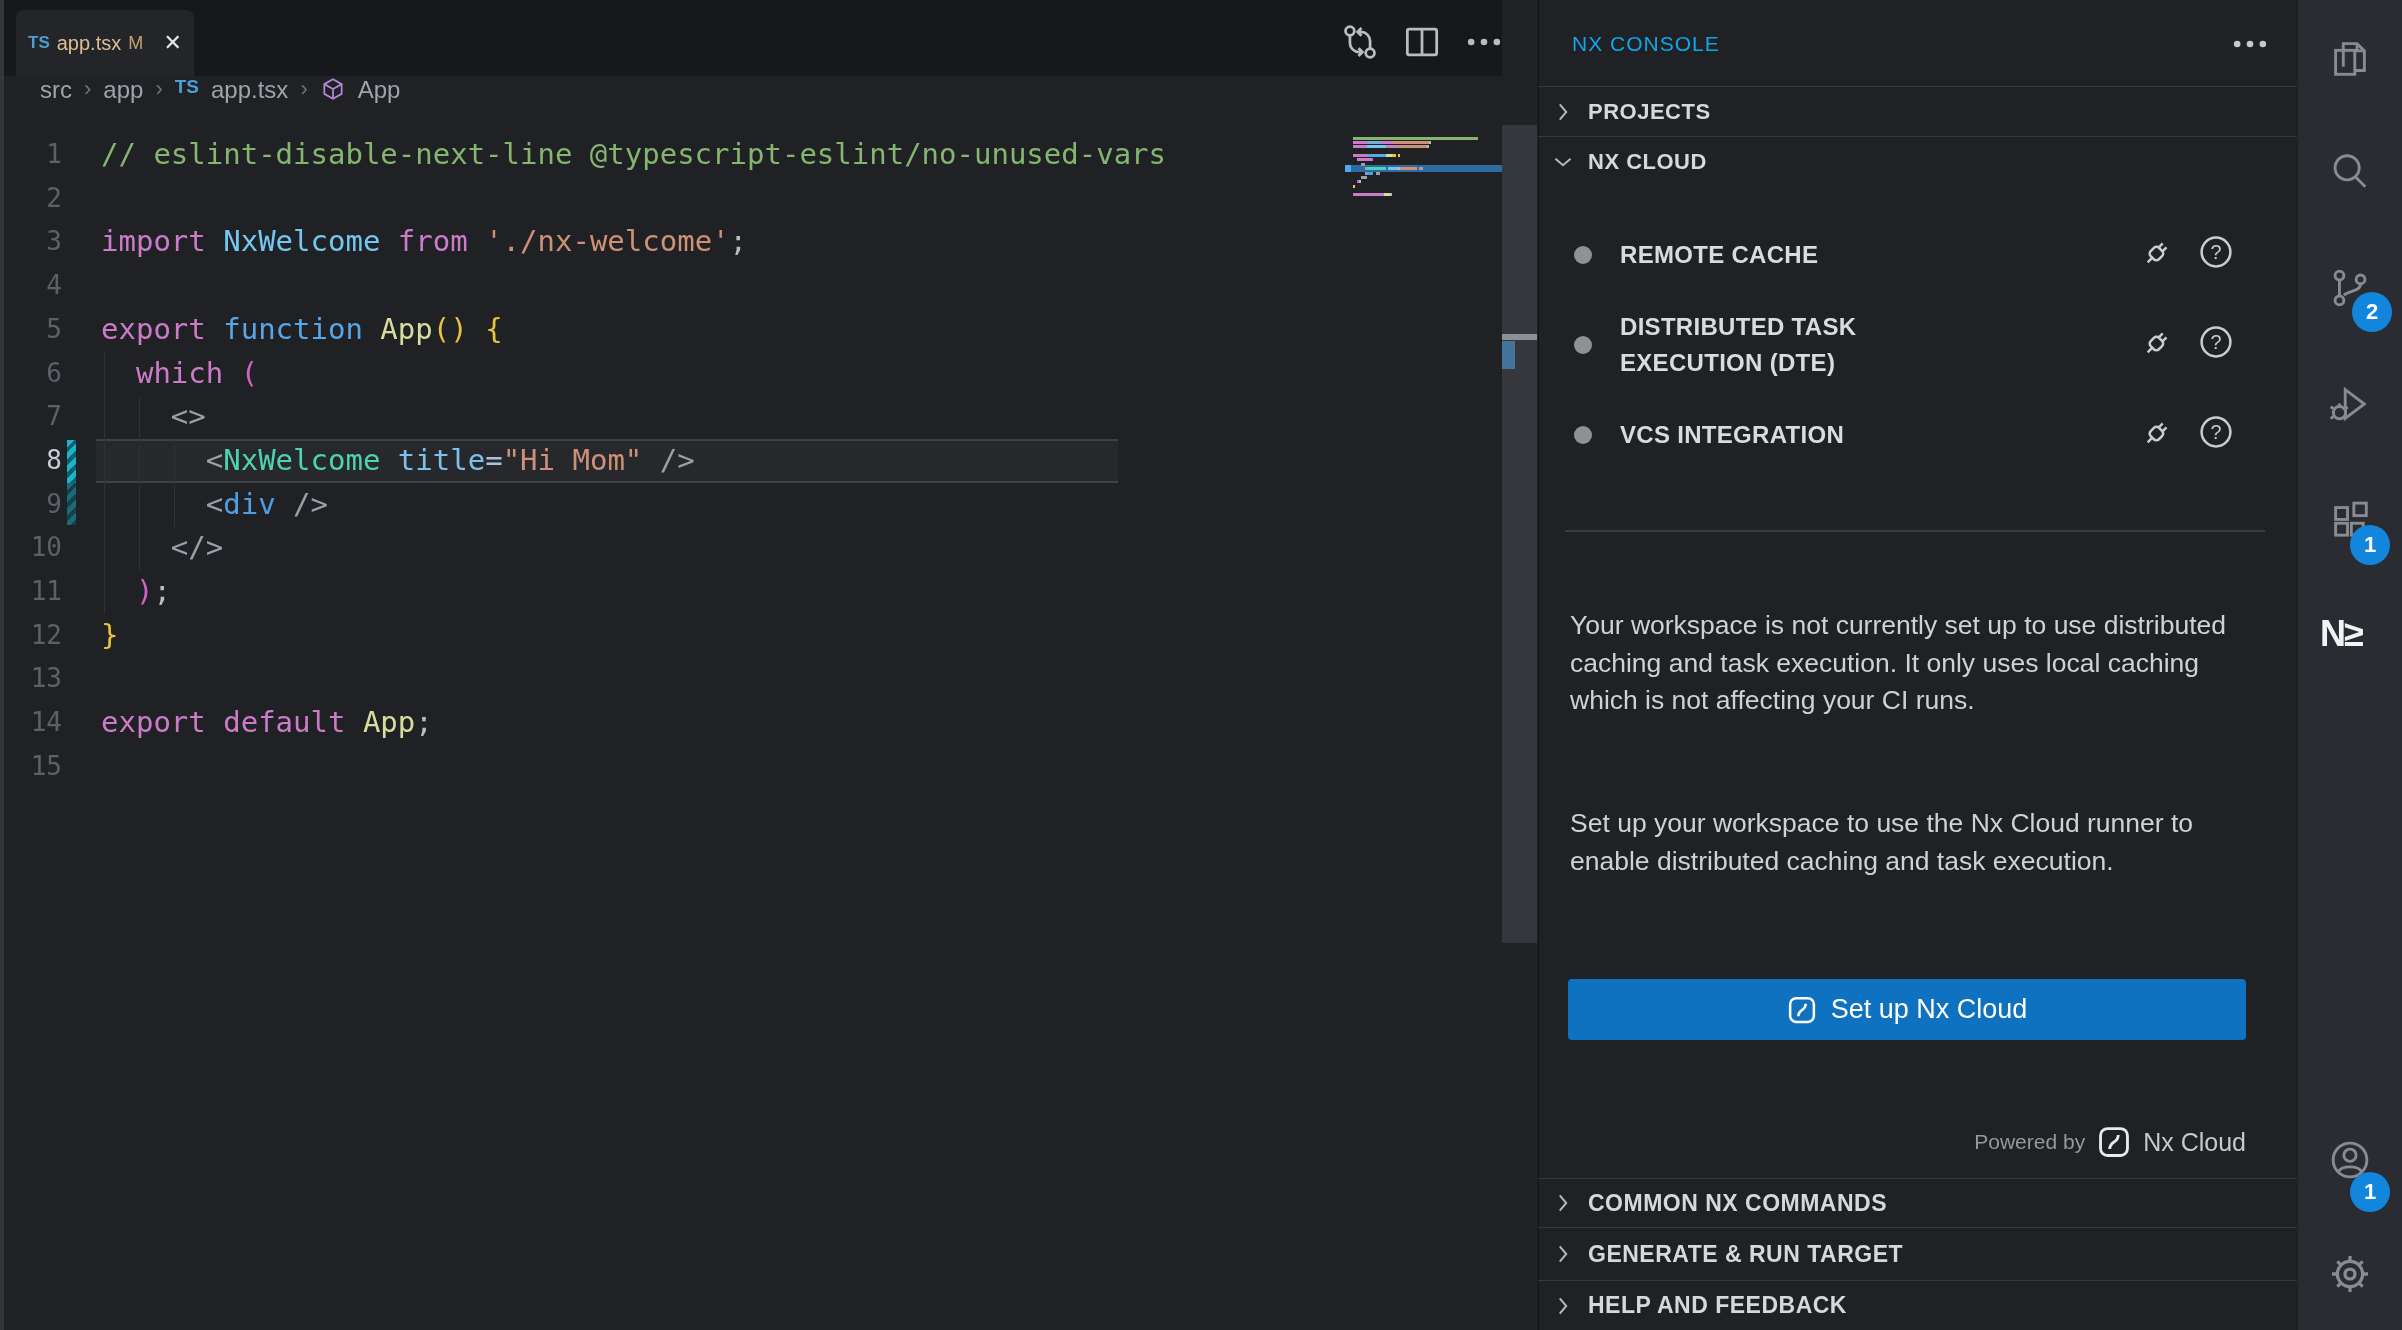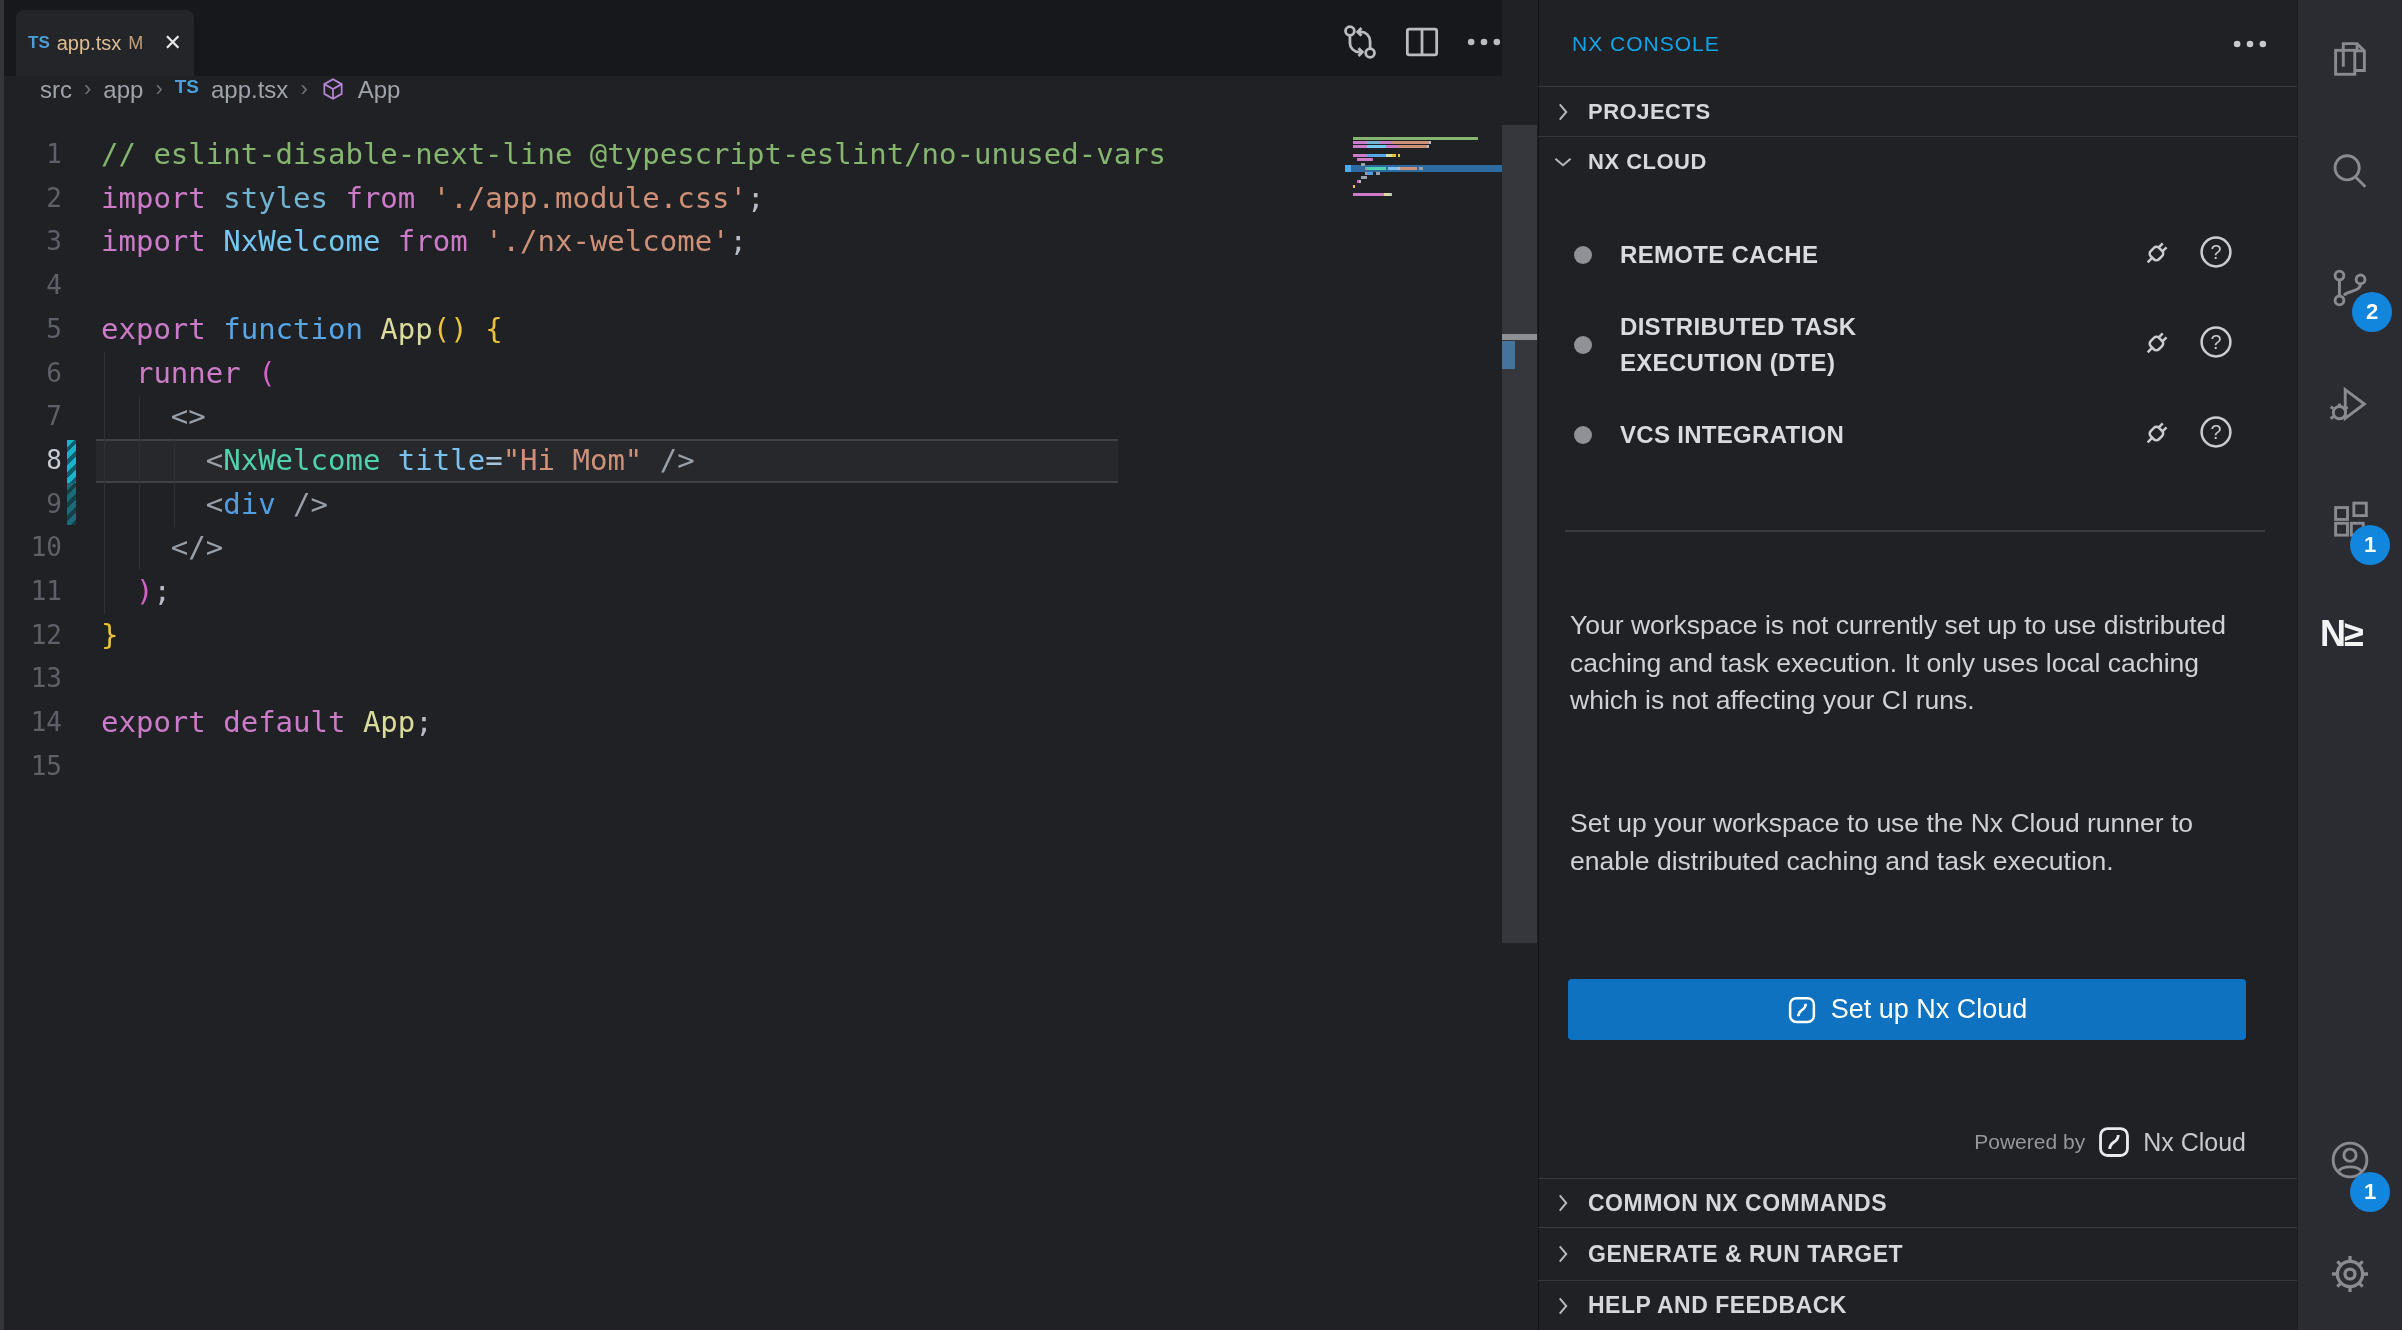--- a/index.html
+++ b/index.html
@@ -142,37 +142,36 @@
 <div class="abs mod-stripe" style="top:440px;height:43px;"></div>
 <div class="abs mod-stripe" style="top:483px;height:42px;opacity:.5;"></div>
 
 <div id="code-lines">
     <div class="code-row" style="top: 133px;">
       <span class="gutter-num">1</span>
       <span class="code-text"><span style="color: rgb(133, 181, 110);">// eslint-disable-next-line @typescript-eslint/no-unused-vars</span></span>
     </div>
     <div class="code-row" style="top: 176.7px;">
       <span class="gutter-num">2</span>
-      <span class="code-text"><span style="color: rgb(204, 123, 200);">import </span><span style="color: rgb(115, 179, 207);">styles</span><span style="color: rgb(204, 123, 200);"> from </span><span style="color: rgb(206, 145, 120);">'./app.module.css'</span><span style="color: rgb(184, 188, 196);">;</span></span>
     </div>
     <div class="code-row" style="top: 220.4px;">
       <span class="gutter-num">3</span>
       <span class="code-text"><span style="color: rgb(204, 123, 200);">import </span><span style="color: rgb(116, 199, 240);">NxWelcome</span><span style="color: rgb(204, 123, 200);"> from </span><span style="color: rgb(206, 145, 120);">'./nx-welcome'</span><span style="color: rgb(184, 188, 196);">;</span></span>
     </div>
     <div class="code-row" style="top: 264.1px;">
       <span class="gutter-num">4</span>
       <span class="code-text"></span>
     </div>
     <div class="code-row" style="top: 307.8px;">
       <span class="gutter-num">5</span>
       <span class="code-text"><span style="color: rgb(204, 123, 200);">export </span><span style="color: rgb(88, 166, 232);">function </span><span style="color: rgb(218, 220, 155);">App</span><span style="color: rgb(233, 195, 60);">()</span><span style="color: rgb(184, 188, 196);"> </span><span style="color: rgb(233, 195, 60);">{</span></span>
     </div>
     <div class="code-row" style="top: 351.5px;">
       <span class="gutter-num">6</span>
-      <span class="code-text"><span style="color: rgb(184, 188, 196);">  </span><span style="color: rgb(204, 123, 200);">runner </span><span style="color: rgb(210, 99, 198);">(</span></span>
+      <span class="code-text"><span style="color: rgb(184, 188, 196);">  </span><span style="color: rgb(204, 123, 200);">which </span><span style="color: rgb(210, 99, 198);">(</span></span>
     </div>
     <div class="code-row" style="top: 395.2px;">
       <span class="gutter-num">7</span>
       <span class="code-text"><span style="color: rgb(184, 188, 196);">    </span><span style="color: rgb(154, 160, 168);">&lt;&gt;</span></span>
     </div>
     <div class="code-row" style="top: 438.9px;">
       <span class="gutter-num active">8</span>
       <span class="code-text"><span style="color: rgb(184, 188, 196);">      </span><span style="color: rgb(154, 160, 168);">&lt;</span><span style="color: rgb(79, 210, 174);">NxWelcome</span><span style="color: rgb(184, 188, 196);"> </span><span style="color: rgb(124, 192, 238);">title</span><span style="color: rgb(168, 196, 220);">=</span><span style="color: rgb(206, 145, 120);">"Hi Mom"</span><span style="color: rgb(184, 188, 196);"> </span><span style="color: rgb(154, 160, 168);">/&gt;</span></span>
     </div>
     <div class="code-row" style="top: 482.6px;">

